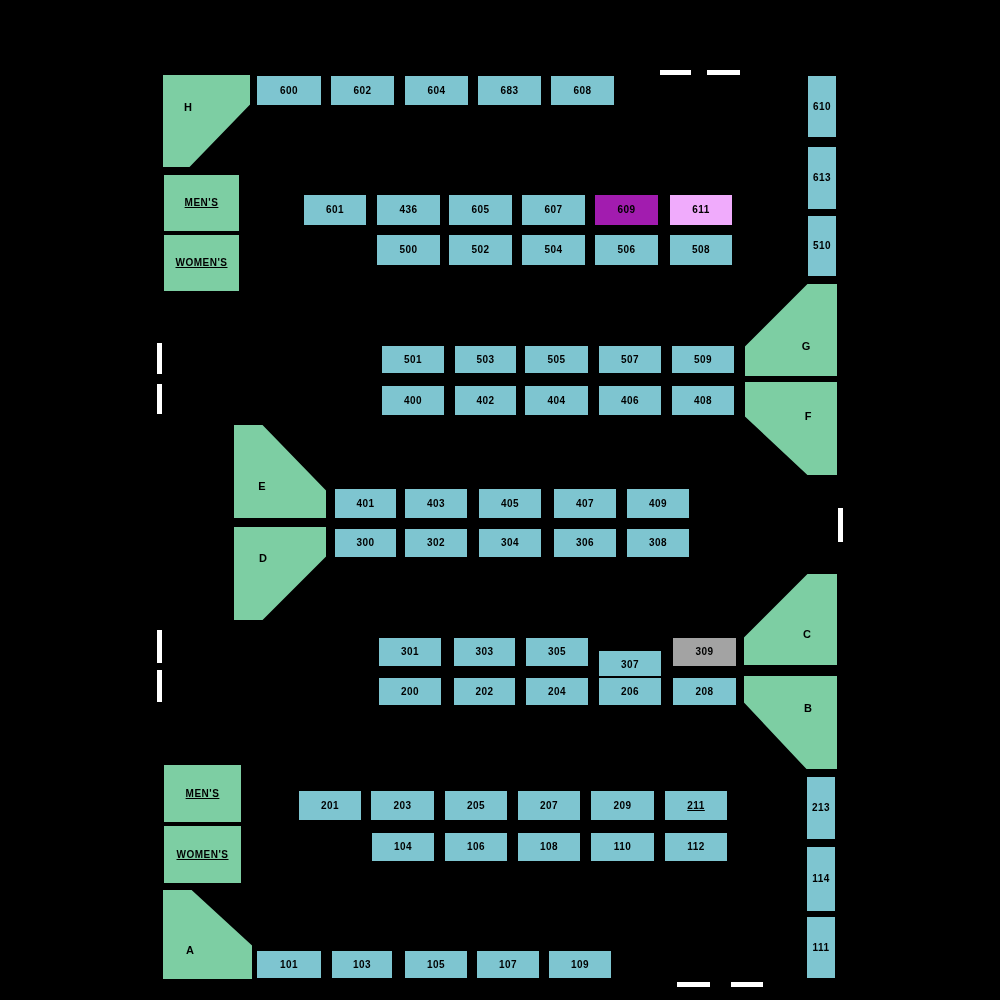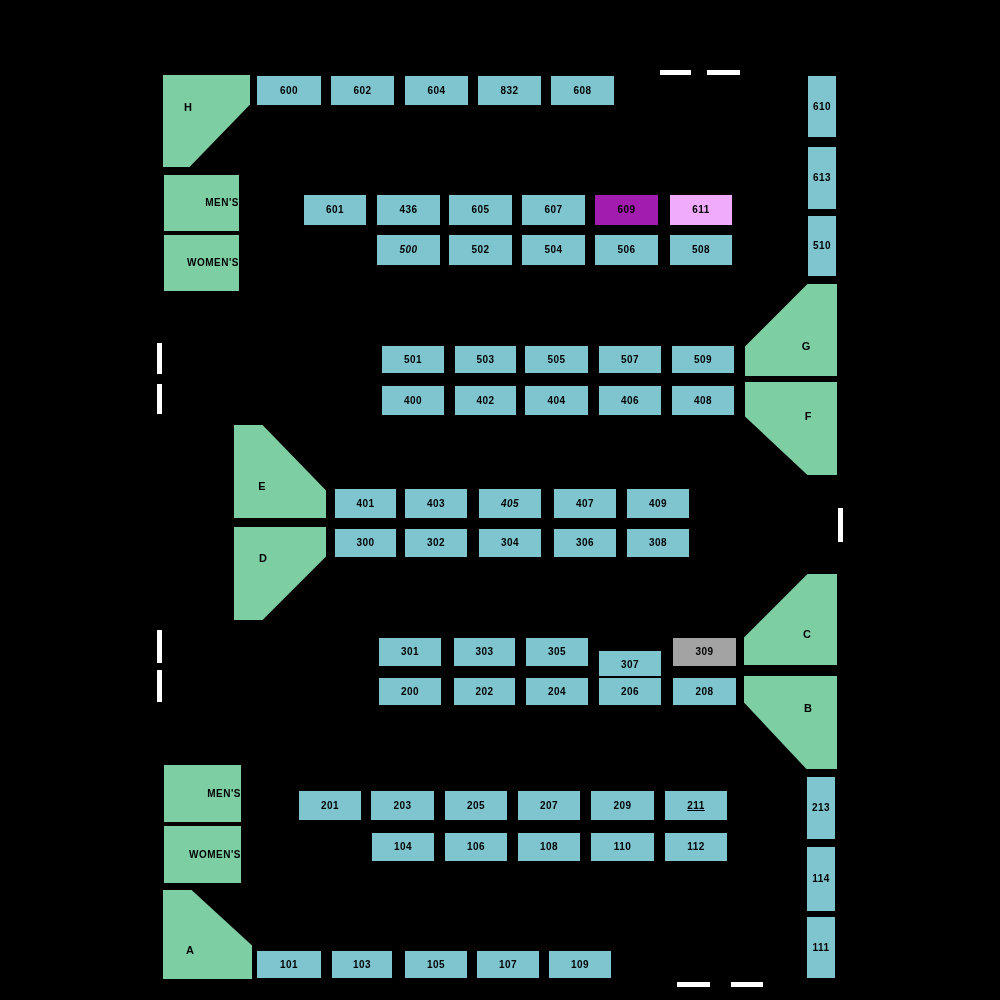--- a/index.html
+++ b/index.html
@@ -19,21 +19,21 @@
     display:flex;align-items:center;justify-content:center;
   }
   .booth-label{
     font-weight:bold;font-size:10px;line-height:1;color:#000;
     letter-spacing:0.5px;
   }
   .restroom{
     position:absolute;
     box-sizing:border-box;
     border:2px solid #000;
-    display:flex;align-items:center;justify-content:flex-end;
+    display:flex;align-items:center;justify-content:center;text-decoration:underline;
   }
   .restroom-label{
     font-weight:bold;font-size:10px;line-height:1;color:#000;
     letter-spacing:0.5px;
   }
   .area-label{
     font-family:"Liberation Sans", sans-serif;
     font-weight:bold;font-size:11px;
     text-anchor:middle;
     fill:#000;
@@ -66,21 +66,21 @@
       <div class="booth" style="left: 255px; top: 74px; width: 68px; height: 33px; background: rgb(126, 197, 208); border-color: rgb(0, 0, 0);">
         <span class="booth-label" style="color: rgb(0, 0, 0);">600</span>
       </div>
       <div class="booth" style="left: 329px; top: 74px; width: 67px; height: 33px; background: rgb(126, 197, 208); border-color: rgb(0, 0, 0);">
         <span class="booth-label" style="color: rgb(0, 0, 0);">602</span>
       </div>
       <div class="booth" style="left: 403px; top: 74px; width: 67px; height: 33px; background: rgb(126, 197, 208); border-color: rgb(0, 0, 0);">
         <span class="booth-label" style="color: rgb(0, 0, 0);">604</span>
       </div>
       <div class="booth" style="left: 476px; top: 74px; width: 67px; height: 33px; background: rgb(126, 197, 208); border-color: rgb(0, 0, 0);">
-        <span class="booth-label" style="color: rgb(0, 0, 0);">832</span>
+        <span class="booth-label" style="color: rgb(0, 0, 0);">683</span>
       </div>
       <div class="booth" style="left: 549px; top: 74px; width: 67px; height: 33px; background: rgb(126, 197, 208); border-color: rgb(0, 0, 0);">
         <span class="booth-label" style="color: rgb(0, 0, 0);">608</span>
       </div>
       <div class="booth" style="left: 806px; top: 74px; width: 32px; height: 65px; background: rgb(126, 197, 208); border-color: rgb(0, 0, 0);">
         <span class="booth-label" style="color: rgb(0, 0, 0);">610</span>
       </div>
       <div class="booth" style="left: 806px; top: 145px; width: 32px; height: 66px; background: rgb(126, 197, 208); border-color: rgb(0, 0, 0);">
         <span class="booth-label" style="color: rgb(0, 0, 0);">613</span>
       </div>
@@ -99,21 +99,21 @@
       <div class="booth" style="left: 520px; top: 193px; width: 67px; height: 34px; background: rgb(126, 197, 208); border-color: rgb(0, 0, 0);">
         <span class="booth-label" style="color: rgb(0, 0, 0);">607</span>
       </div>
       <div class="booth" style="left: 593px; top: 193px; width: 67px; height: 34px; background: #a21caf; border-color: rgb(0, 0, 0);">
         <span class="booth-label" style="color: rgb(0, 0, 0);">609</span>
       </div>
       <div class="booth" style="left: 668px; top: 193px; width: 66px; height: 34px; background: #f0abfc; border-color: rgb(0, 0, 0);">
         <span class="booth-label" style="color: rgb(0, 0, 0);">611</span>
       </div>
       <div class="booth" style="left: 375px; top: 233px; width: 67px; height: 34px; background: rgb(126, 197, 208); border-color: rgb(0, 0, 0);">
-        <span class="booth-label" style="color: rgb(0, 0, 0); font-style: italic;">500</span>
+        <span class="booth-label" style="color: rgb(0, 0, 0);">500</span>
       </div>
       <div class="booth" style="left: 447px; top: 233px; width: 67px; height: 34px; background: rgb(126, 197, 208); border-color: rgb(0, 0, 0);">
         <span class="booth-label" style="color: rgb(0, 0, 0);">502</span>
       </div>
       <div class="booth" style="left: 520px; top: 233px; width: 67px; height: 34px; background: rgb(126, 197, 208); border-color: rgb(0, 0, 0);">
         <span class="booth-label" style="color: rgb(0, 0, 0);">504</span>
       </div>
       <div class="booth" style="left: 593px; top: 233px; width: 67px; height: 34px; background: rgb(126, 197, 208); border-color: rgb(0, 0, 0);">
         <span class="booth-label" style="color: rgb(0, 0, 0);">506</span>
       </div>
@@ -150,21 +150,21 @@
       <div class="booth" style="left: 670px; top: 384px; width: 66px; height: 33px; background: rgb(126, 197, 208); border-color: rgb(0, 0, 0);">
         <span class="booth-label" style="color: rgb(0, 0, 0);">408</span>
       </div>
       <div class="booth" style="left: 333px; top: 487px; width: 65px; height: 33px; background: rgb(126, 197, 208); border-color: rgb(0, 0, 0);">
         <span class="booth-label" style="color: rgb(0, 0, 0);">401</span>
       </div>
       <div class="booth" style="left: 403px; top: 487px; width: 66px; height: 33px; background: rgb(126, 197, 208); border-color: rgb(0, 0, 0);">
         <span class="booth-label" style="color: rgb(0, 0, 0);">403</span>
       </div>
       <div class="booth" style="left: 477px; top: 487px; width: 66px; height: 33px; background: rgb(126, 197, 208); border-color: rgb(0, 0, 0);">
-        <span class="booth-label" style="color: rgb(0, 0, 0); font-style: italic;">405</span>
+        <span class="booth-label" style="color: rgb(0, 0, 0);">405</span>
       </div>
       <div class="booth" style="left: 552px; top: 487px; width: 66px; height: 33px; background: rgb(126, 197, 208); border-color: rgb(0, 0, 0);">
         <span class="booth-label" style="color: rgb(0, 0, 0);">407</span>
       </div>
       <div class="booth" style="left: 625px; top: 487px; width: 66px; height: 33px; background: rgb(126, 197, 208); border-color: rgb(0, 0, 0);">
         <span class="booth-label" style="color: rgb(0, 0, 0);">409</span>
       </div>
       <div class="booth" style="left: 333px; top: 527px; width: 65px; height: 32px; background: rgb(126, 197, 208); border-color: rgb(0, 0, 0);">
         <span class="booth-label" style="color: rgb(0, 0, 0);">300</span>
       </div>

